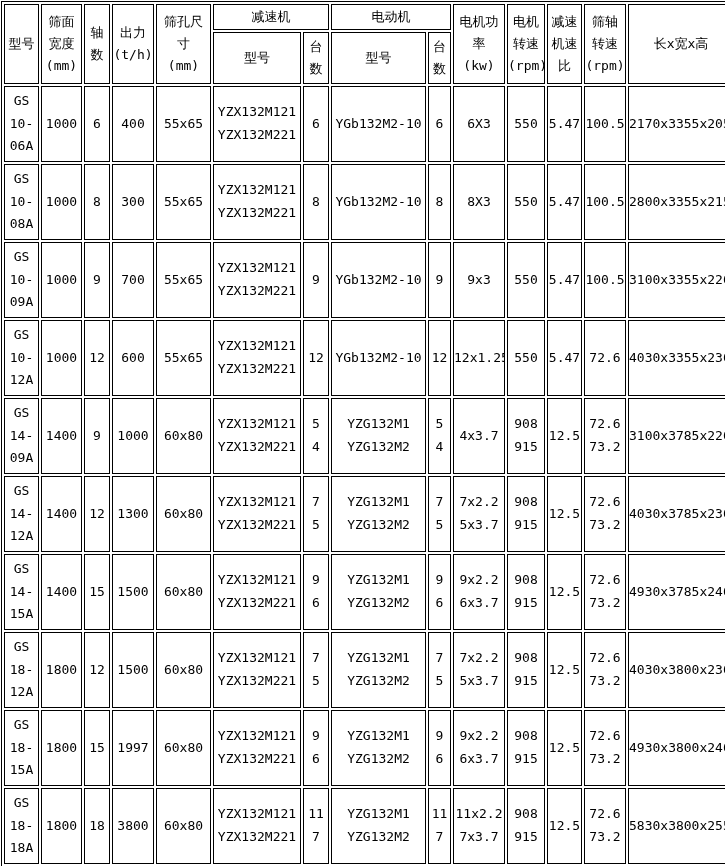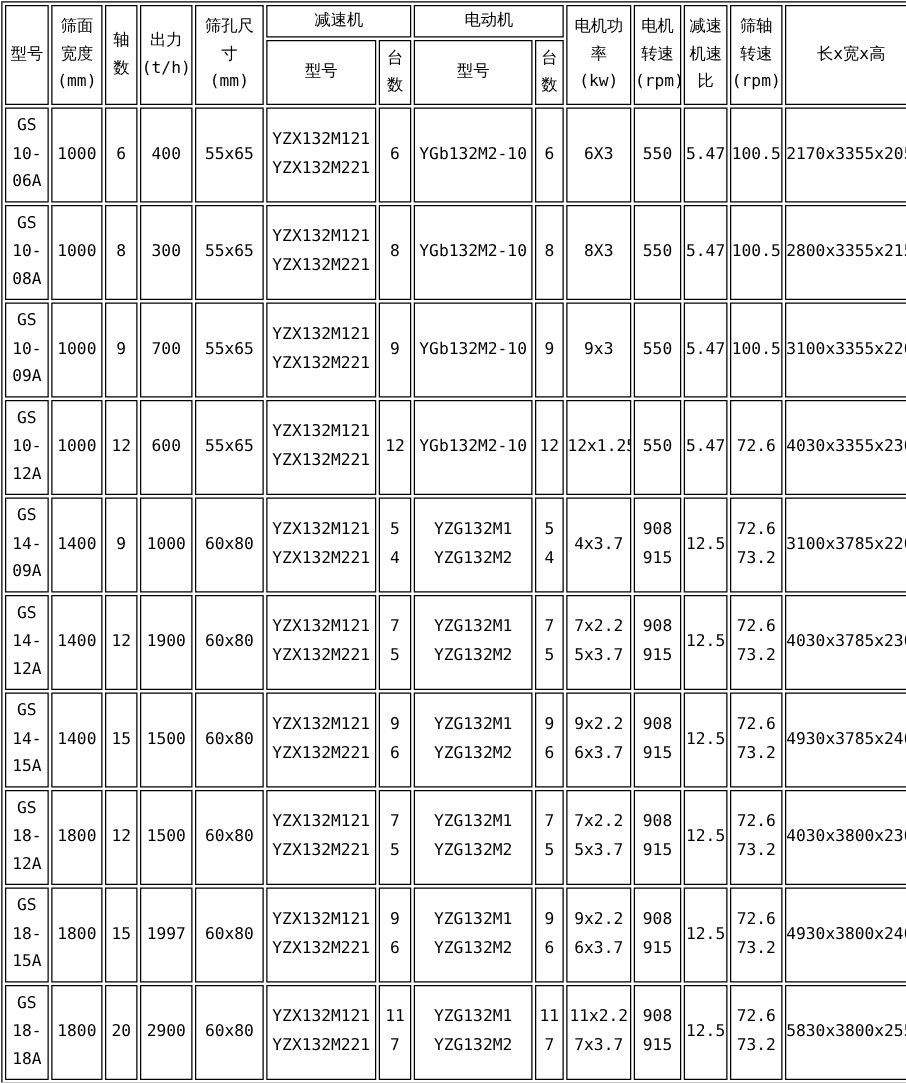--- a/index.html
+++ b/index.html
@@ -199,21 +199,21 @@
           <td>72.6
 73.2</td>
           <td>3100x3785x2200</td>
         </tr>
         <tr>
           <td>GS
 14-
 12A</td>
           <td>1400</td>
           <td>12</td>
-          <td>1900</td>
+          <td>1300</td>
           <td>60x80</td>
           <td>YZX132M121
 YZX132M221</td>
           <td>7
 5</td>
           <td>YZG132M1
 YZG132M2</td>
           <td>7
 5</td>
           <td>7x2.2
@@ -298,22 +298,22 @@
           <td>12.5</td>
           <td>72.6
 73.2</td>
           <td>4930x3800x2400</td>
         </tr>
         <tr>
           <td>GS
 18-
 18A</td>
           <td>1800</td>
-          <td>20</td>
-          <td>2900</td>
+          <td>18</td>
+          <td>3800</td>
           <td>60x80</td>
           <td>YZX132M121
 YZX132M221</td>
           <td>11
 7</td>
           <td>YZG132M1
 YZG132M2</td>
           <td>11
 7</td>
           <td>11x2.2

